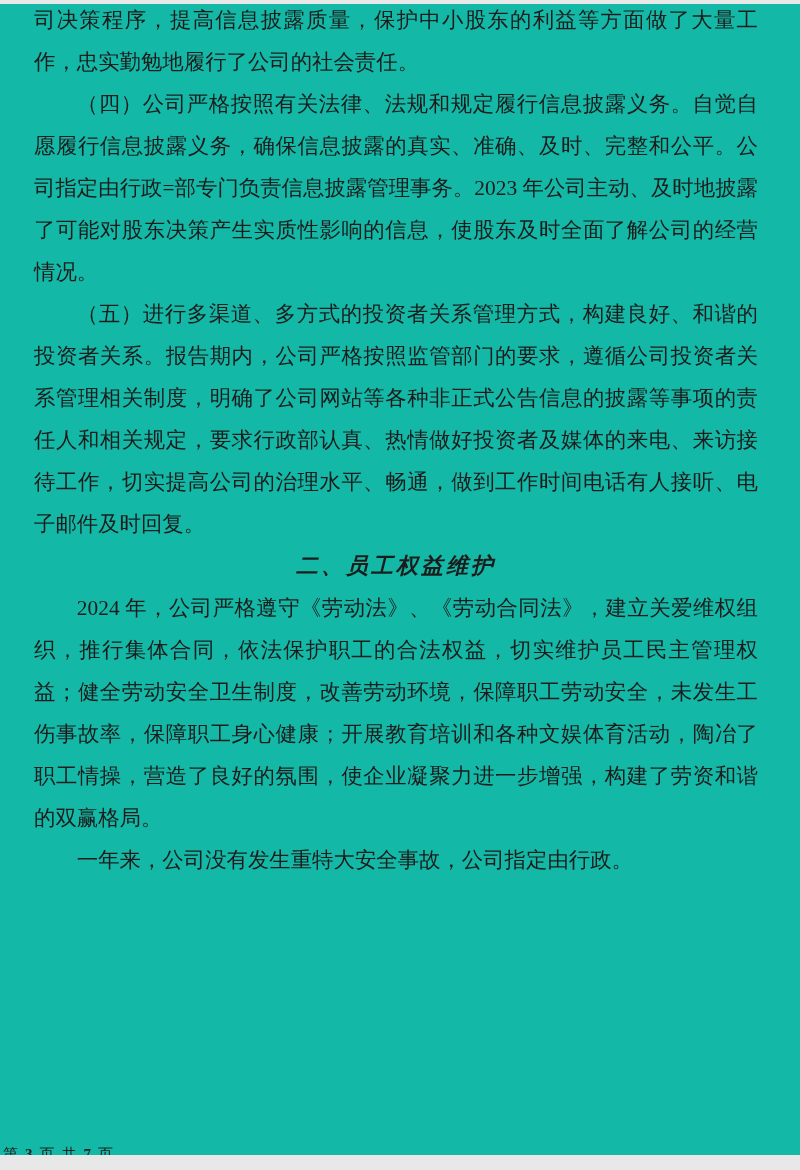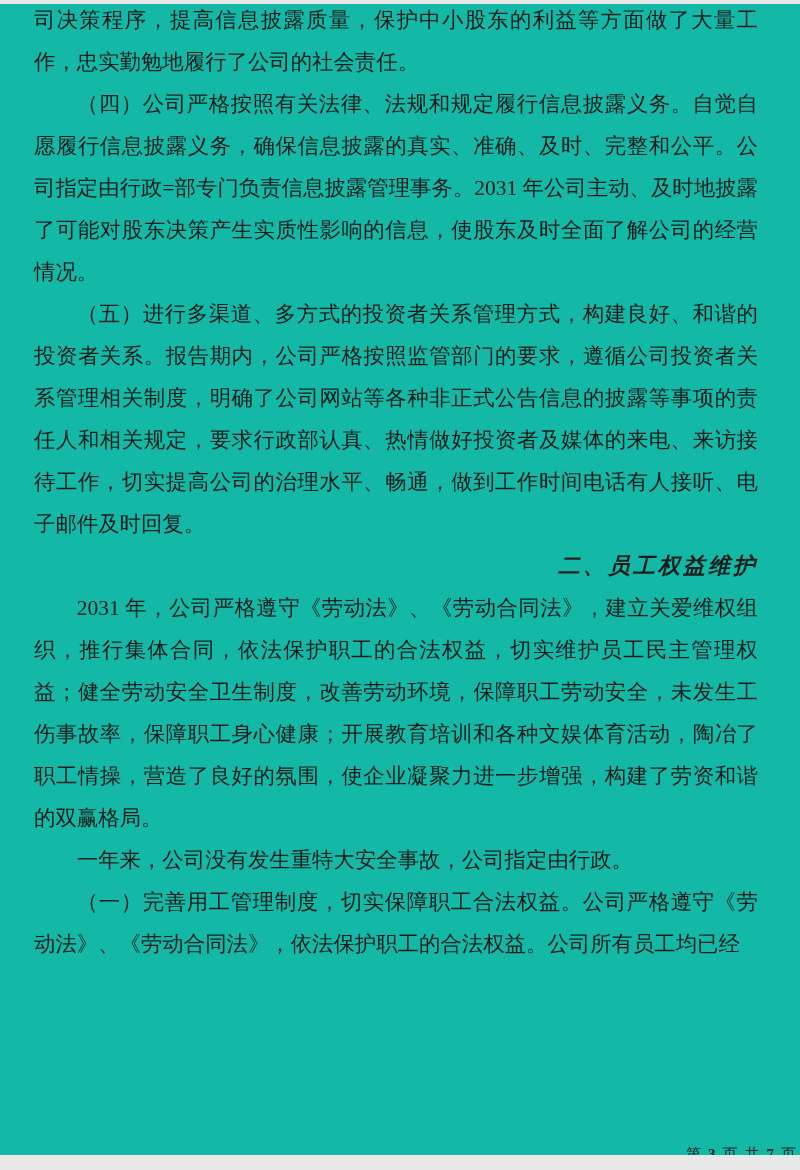--- a/index.html
+++ b/index.html
@@ -37,28 +37,28 @@
   }
   .heading {
     margin: 0;
     padding: 0;
     font-size: 22px;
     line-height: 42px;
     font-weight: bold;
     font-style: italic;
     letter-spacing: 3px;
     text-indent: 0;
-    text-align: right;
+    text-align: center;
   }
   .footer {
     position: absolute;
     left: 0;
     right: 0;
     top: 1140px;
-    text-align: right;
+    text-align: left;
     font-size: 15px;
     line-height: 20px;
     color: #222222;
     letter-spacing: 1px;
   }
   .footer span {
     margin: 0 3px;
   }
   .footer .page-num {
     font-weight: bold;
@@ -66,30 +66,29 @@
 </style>
 </head>
 <body>
 
 <div class="page">
 
   <div class="content">
     <p class="para continuation">司决策程序，提高信息披露质量，保护中小股东的利益等方面做了大量工作，忠实勤勉地履行了公司的社会责任。</p>
 
 
-    <p class="para">（四）公司严格按照有关法律、法规和规定履行信息披露义务。自觉自愿履行信息披露义务，确保信息披露的真实、准确、及时、完整和公平。公司指定由行政=部专门负责信息披露管理事务。2031 年公司主动、及时地披露了可能对股东决策产生实质性影响的信息，使股东及时全面了解公司的经营情况。</p>
+    <p class="para">（四）公司严格按照有关法律、法规和规定履行信息披露义务。自觉自愿履行信息披露义务，确保信息披露的真实、准确、及时、完整和公平。公司指定由行政=部专门负责信息披露管理事务。2023 年公司主动、及时地披露了可能对股东决策产生实质性影响的信息，使股东及时全面了解公司的经营情况。</p>
 
     <p class="para">（五）进行多渠道、多方式的投资者关系管理方式，构建良好、和谐的投资者关系。报告期内，公司严格按照监管部门的要求，遵循公司投资者关系管理相关制度，明确了公司网站等各种非正式公告信息的披露等事项的责任人和相关规定，要求行政部认真、热情做好投资者及媒体的来电、来访接待工作，切实提高公司的治理水平、畅通，做到工作时间电话有人接听、电子邮件及时回复。</p>
 
     <h2 class="heading">二、员工权益维护</h2>
 
-    <p class="para">2031 年，公司严格遵守《劳动法》、《劳动合同法》，建立关爱维权组织，推行集体合同，依法保护职工的合法权益，切实维护员工民主管理权益；健全劳动安全卫生制度，改善劳动环境，保障职工劳动安全，未发生工伤事故率，保障职工身心健康；开展教育培训和各种文娱体育活动，陶冶了职工情操，营造了良好的氛围，使企业凝聚力进一步增强，构建了劳资和谐的双赢格局。</p>
+    <p class="para">2024 年，公司严格遵守《劳动法》、《劳动合同法》，建立关爱维权组织，推行集体合同，依法保护职工的合法权益，切实维护员工民主管理权益；健全劳动安全卫生制度，改善劳动环境，保障职工劳动安全，未发生工伤事故率，保障职工身心健康；开展教育培训和各种文娱体育活动，陶冶了职工情操，营造了良好的氛围，使企业凝聚力进一步增强，构建了劳资和谐的双赢格局。</p>
 
     <p class="para">一年来，公司没有发生重特大安全事故，公司指定由行政。</p>
 
-    <p class="para">（一）完善用工管理制度，切实保障职工合法权益。公司严格遵守《劳动法》、《劳动合同法》，依法保护职工的合法权益。公司所有员工均已经</p>
   </div>
 
   <div class="footer">
     <span>第</span><span class="page-num">3</span><span>页</span><span>共</span><span class="page-num">7</span><span>页</span>
   </div>
 
 </div>
 
 </body></html>

